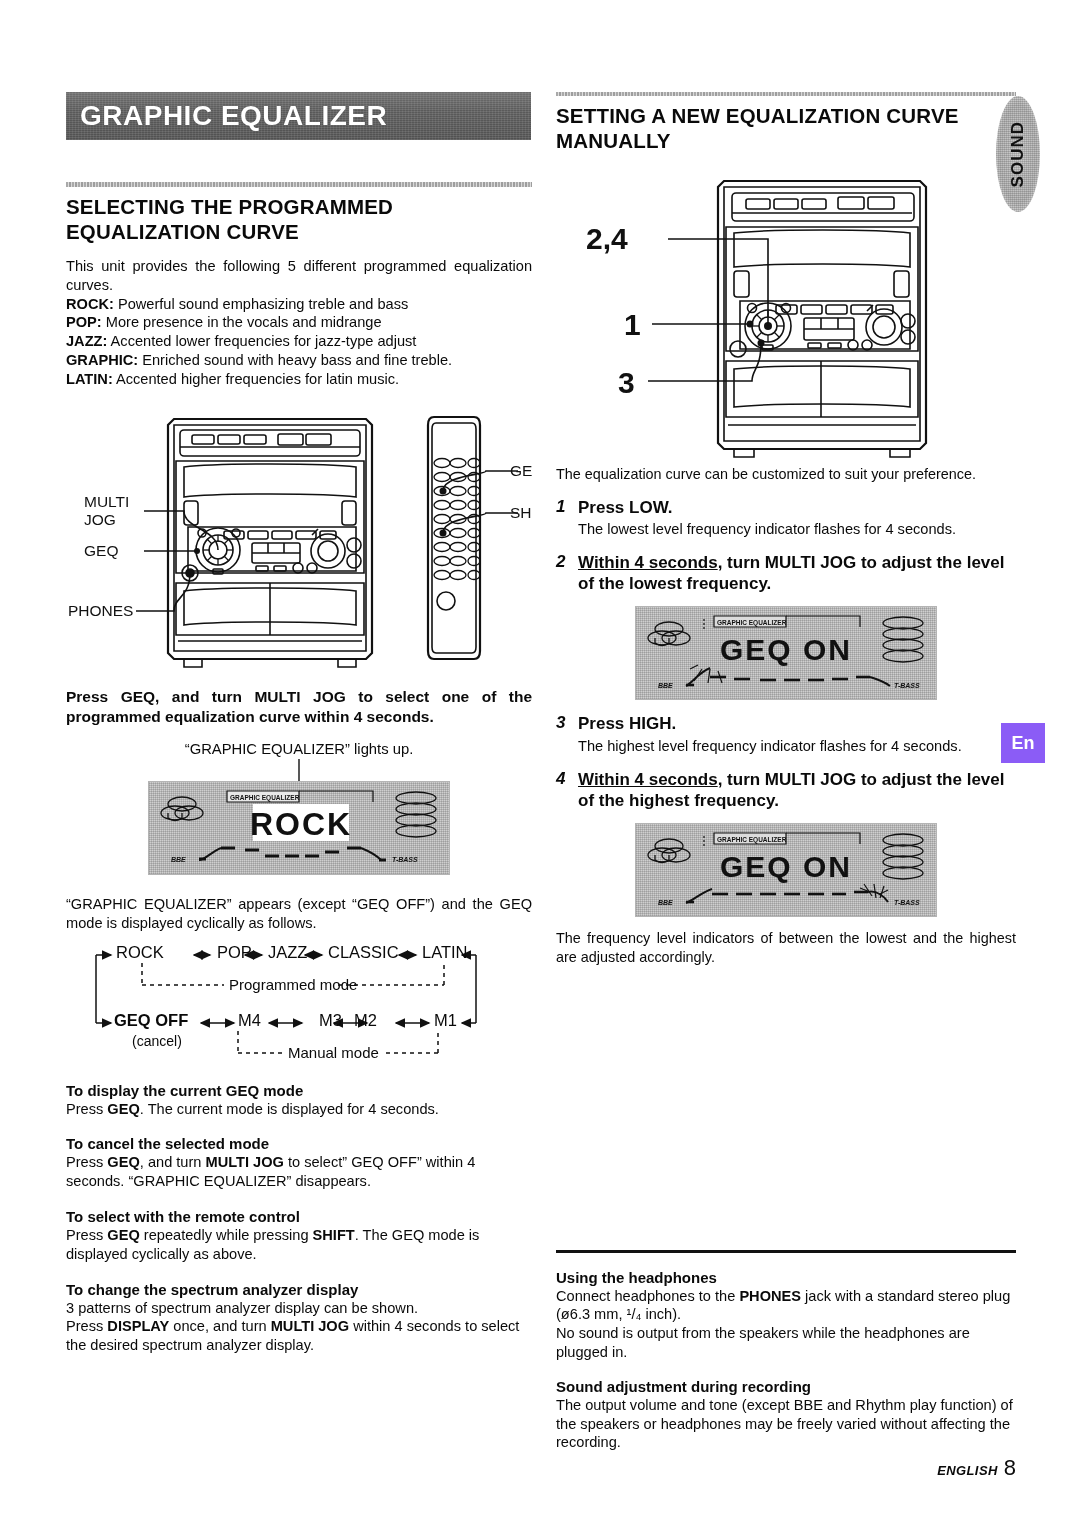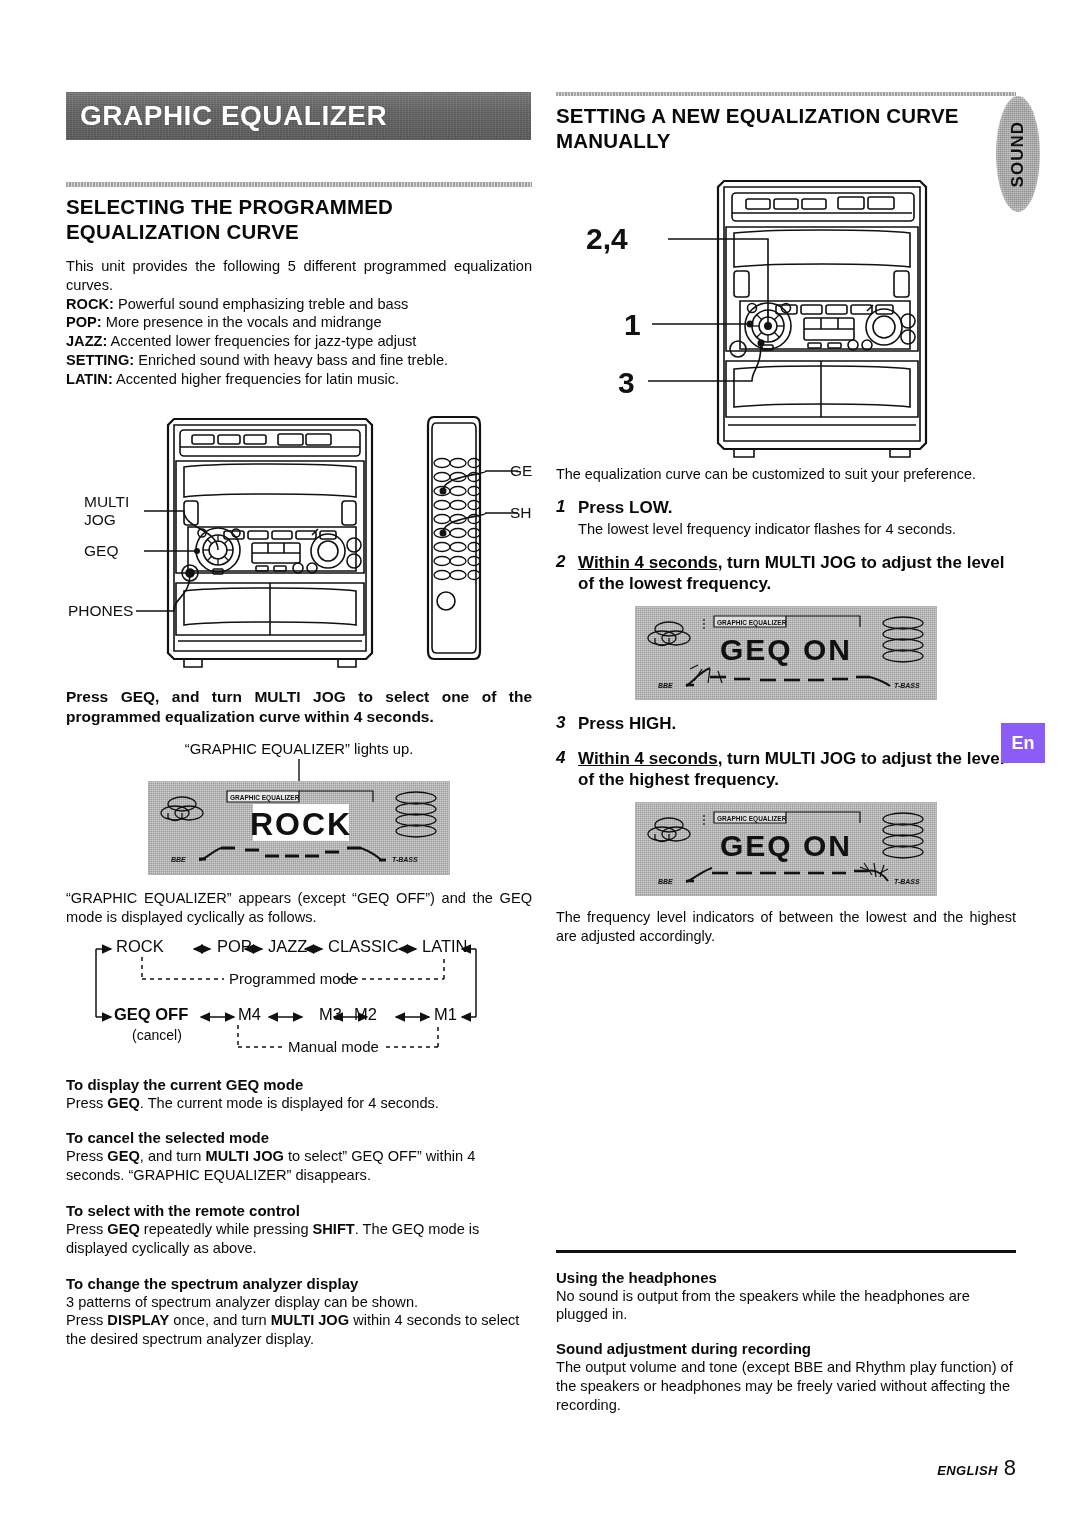--- a/index.html
+++ b/index.html
@@ -132,21 +132,21 @@
     <div class="rule"></div>
     <h2 class="sec">
       <span>SELECTING THE PROGRAMMED EQUALIZATION CURVE</span>
     </h2>
 
     <p class="body">This unit provides the following 5 different programmed equalization curves.</p>
     <div id="curve-list">
         <p class="body nj"><span class="b">ROCK:</span><span> Powerful sound emphasizing treble and bass</span></p>
         <p class="body nj"><span class="b">POP:</span><span> More presence in the vocals and midrange</span></p>
         <p class="body nj"><span class="b">JAZZ:</span><span> Accented lower frequencies for jazz-type adjust</span></p>
-        <p class="body nj"><span class="b">SETTING:</span><span> Enriched sound with heavy bass and fine treble.</span></p>
+        <p class="body nj"><span class="b">GRAPHIC:</span><span> Enriched sound with heavy bass and fine treble.</span></p>
         <p class="body nj"><span class="b">LATIN:</span><span> Accented higher frequencies for latin music.</span></p>
       </div>
 
     <div class="illus" style="margin-top:12px;height:272px;">
       <svg width="466" height="272" viewBox="0 0 466 272" xmlns="http://www.w3.org/2000/svg">
         <g fill="none" stroke="#111" stroke-width="1.6">
 
           <path d="M108 18 L300 18 L306 24 L306 252 L300 258 L108 258 L102 252 L102 24 Z" stroke-width="2.2"></path>
           <path d="M108 24 L300 24 L300 250 L108 250 Z"></path>
 
@@ -318,21 +318,21 @@
           <g fill="none" stroke="#111" stroke-width="2">
             <path d="M50 78 C56 78 62 70 72 66"></path>
             <path d="M212 66 C222 70 228 74 232 78"></path>
           </g>
           <text x="22" y="80" font-family="Liberation Sans, sans-serif" font-size="7" font-style="italic" font-weight="bold" fill="#111">BBE</text>
           <text x="243" y="80" font-family="Liberation Sans, sans-serif" font-size="7" font-style="italic" font-weight="bold" fill="#111">T-BASS</text>
         </svg>
       </div>
     </div>
 
-    <p class="body" style="margin-top:14px;">“GRAPHIC EQUALIZER”  appears (except “GEQ OFF”) and the GEQ mode is displayed cyclically as follows.</p>
+    <p class="body" style="margin-top:20px;">“GRAPHIC EQUALIZER”  appears (except “GEQ OFF”) and the GEQ mode is displayed cyclically as follows.</p>
 
     <div class="cycle">
       <svg width="466" height="128" viewBox="0 0 466 128" style="position:absolute;left:0;top:0;">
         <defs>
           <marker id="ar" markerWidth="7" markerHeight="7" refX="6" refY="3.2" orient="auto">
             <path d="M0,0 L7,3.2 L0,6.4 Z" fill="#111"></path>
           </marker>
           <marker id="arl" markerWidth="7" markerHeight="7" refX="1" refY="3.2" orient="auto">
             <path d="M7,0 L0,3.2 L7,6.4 Z" fill="#111"></path>
           </marker>
@@ -551,20 +551,21 @@
           <text x="22" y="81" font-family="Liberation Sans, sans-serif" font-size="7" font-style="italic" font-weight="bold" fill="#111">BBE</text>
           <text x="258" y="81" font-family="Liberation Sans, sans-serif" font-size="7" font-style="italic" font-weight="bold" fill="#111">T-BASS</text>
         </svg>
       </div>
     </div>
 
     <div class="step">
       <div class="num">3</div>
       <div class="stxt">
         <p class="shead">Press HIGH.</p>
+        <p class="sbody">The highest level frequency indicator flashes for 4 seconds.</p>
       </div>
     </div>
 
     <div class="step">
       <div class="num">4</div>
       <div class="stxt">
         <p class="shead">
           <span class="u">Within 4 seconds</span><span>, turn MULTI JOG to adjust the level of the highest frequency.</span>
         </p>
       </div>
@@ -622,20 +623,21 @@
 
     <p class="body" style="margin-top:12px;font-size:14.4px;">The frequency level indicators of between the lowest and the highest are adjusted accordingly.</p>
 
   </div>
 
   <div style="position:absolute;left:556px;top:1250px;width:460px;">
     <div class="hr-thick"></div>
     <div id="right-notes">
         <div class="sub" style="margin-top: 16px;">Using the headphones</div>
         <div>
+          <p class="body small nj"><span>Connect headphones to the </span><span class="b">PHONES</span><span> jack with a standard stereo plug (ø6.3 mm, ¹/₄ inch).</span></p>
           <p class="body small nj"><span>No sound is output from the speakers while the headphones are plugged in.</span></p>
         </div>
         <div class="sub" style="margin-top: 16px;">Sound adjustment during recording</div>
         <div style="text-align: justify;">
           <p class="body small nj"><span>The output volume and tone (except BBE and Rhythm play function) of the speakers or headphones may be freely varied without affecting the recording.</span></p>
         </div>
       </div>
   </div>
 
   <div class="sound-tab">

